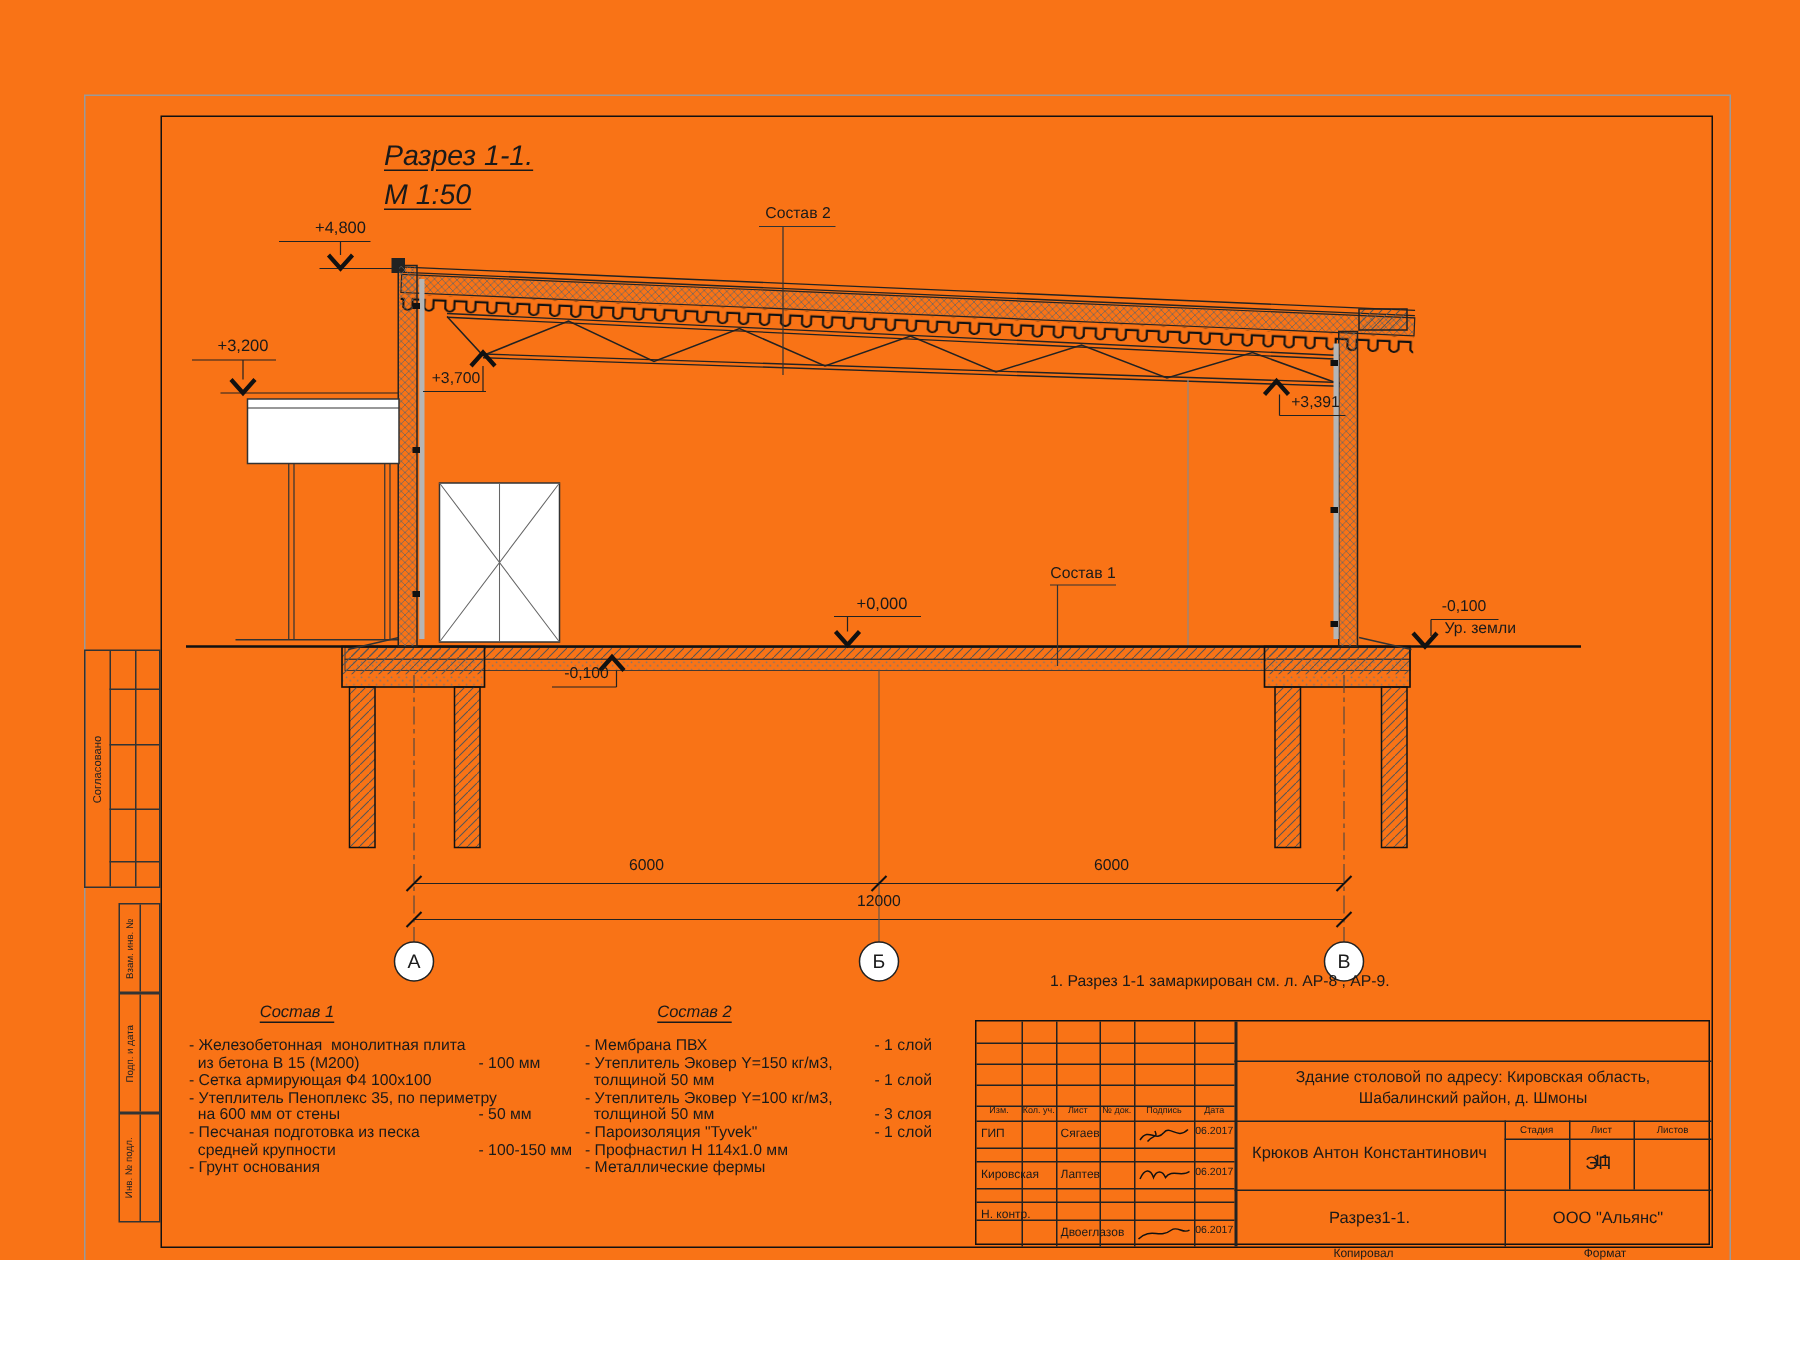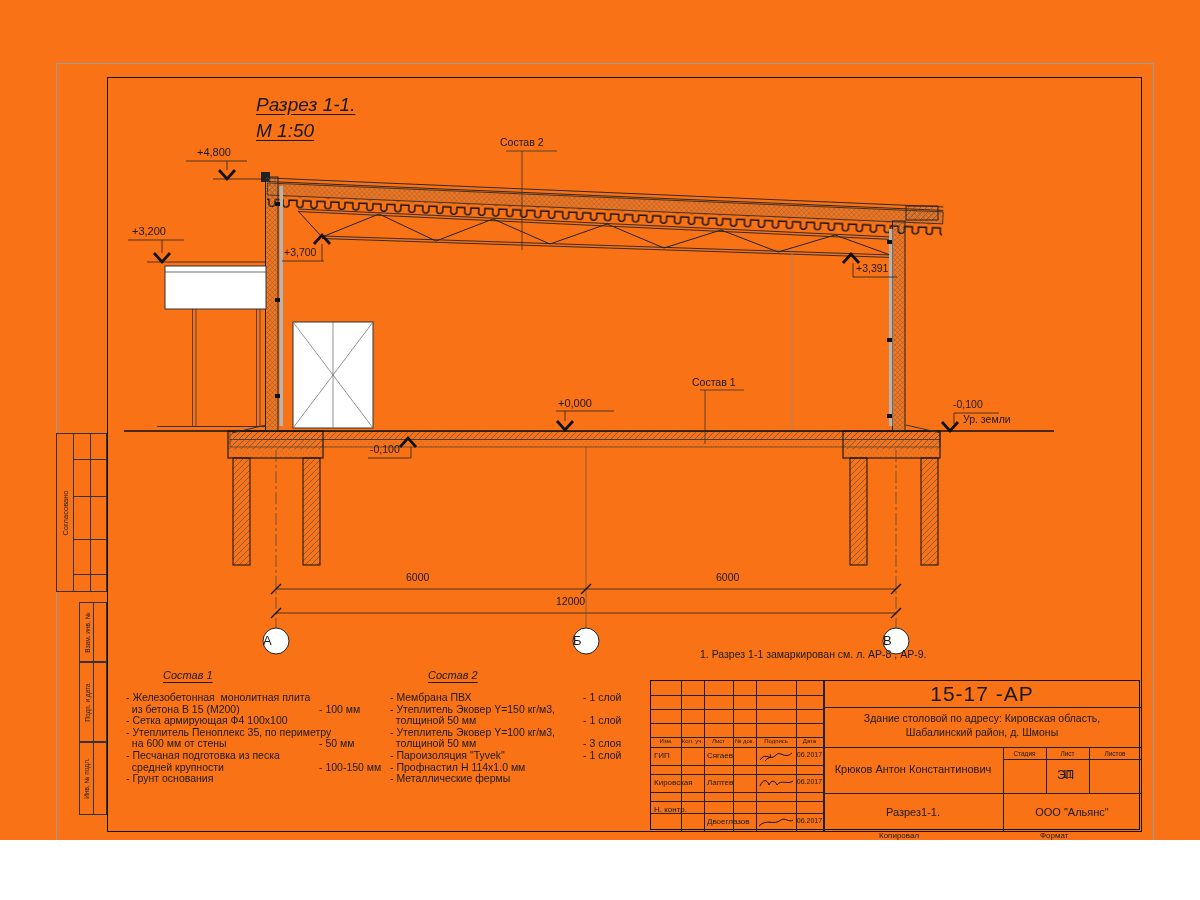--- a/index.html
+++ b/index.html
@@ -3,21 +3,21 @@
 <meta charset="utf-8">
 <style>
   html,body{margin:0;padding:0;background:#fff;}
   .sheet{position:relative;width:1200px;height:840px;background:#f97316;overflow:hidden;
          font-family:"Liberation Sans",sans-serif;color:#1a1a1a;}
   .outer-border{position:absolute;left:56px;top:63px;width:1096px;height:780px;
                 border:1px solid #9a9a9a;}
   .frame{position:absolute;left:107px;top:77px;width:1033px;height:753px;border:1.6px solid #111;}
   svg.draw{position:absolute;left:0;top:0;}
   .lbl{position:absolute;color:#1a1a1a;line-height:1.1;white-space:nowrap;}
-  .c{text-align:left;}
+  .c{text-align:center;}
   .it{font-style:italic;}
   .ul{text-decoration:underline;text-underline-offset:3px;}
   .sostav-list{position:absolute;font-size:10.5px;width:260px;}
   .sostav-list .row{position:relative;height:11.6px;}
   .sostav-list .t{white-space:pre;}
   .sostav-list .v{position:absolute;left:193px;top:0;white-space:pre;}
   
   .stamp{position:absolute;left:650px;top:680px;width:490px;height:150px;
          border:1.6px solid #111;box-sizing:border-box;}
   .sl{position:absolute;background:#222;}
@@ -321,21 +321,20 @@
     <svg style="position:absolute;left:106px;top:68px;" width="38" height="15">
       <path d="M3,11 C9,2 13,13 19,6 C23,1 28,11 35,4 M8,12 C12,7 15,10 13,5" stroke="#111" stroke-width="1" fill="none"></path>
     </svg>
     <svg style="position:absolute;left:106px;top:95px;" width="38" height="15">
       <path d="M3,10 C6,3 10,3 12,9 C14,4 18,4 20,9 C24,3 31,9 36,5" stroke="#111" stroke-width="1" fill="none"></path>
     </svg>
     <svg style="position:absolute;left:106px;top:133px;" width="38" height="15">
       <path d="M2,12 C10,4 16,12 24,6 C28,3 32,9 36,6" stroke="#111" stroke-width="1" fill="none"></path>
     </svg>
 
-    <div class="scell" style="left:172px;top:1px;width:318px;font-size:21px;letter-spacing:1px;">15-17 -АР</div>
     <div class="scell" style="left:172px;top:31px;width:318px;font-size:10.5px;">Здание столовой по адресу: Кировская область,</div>
     <div class="scell" style="left:172px;top:45px;width:318px;font-size:10.5px;">Шабалинский район, д. Шмоны</div>
     <div class="scell" style="left:172px;top:82px;width:180px;font-size:11px;">Крюков Антон Константинович</div>
     <div class="scell" style="left:352px;top:69px;width:43px;font-size:6.5px;">Стадия</div>
     <div class="scell" style="left:395px;top:69px;width:43px;font-size:6.5px;">Лист</div>
     <div class="scell" style="left:438px;top:69px;width:52px;font-size:6.5px;">Листов</div>
     <div class="scell" style="left:352px;top:87px;width:43px;font-size:12px;padding-left:41px;">ЭП</div>
     <div class="scell" style="left:395px;top:87px;width:43px;font-size:11px;">11</div>
     <div class="scell" style="left:438px;top:87px;width:52px;font-size:12px;"></div>
     <div class="scell" style="left:172px;top:125px;width:180px;font-size:11px;">Разрез1-1.</div>

